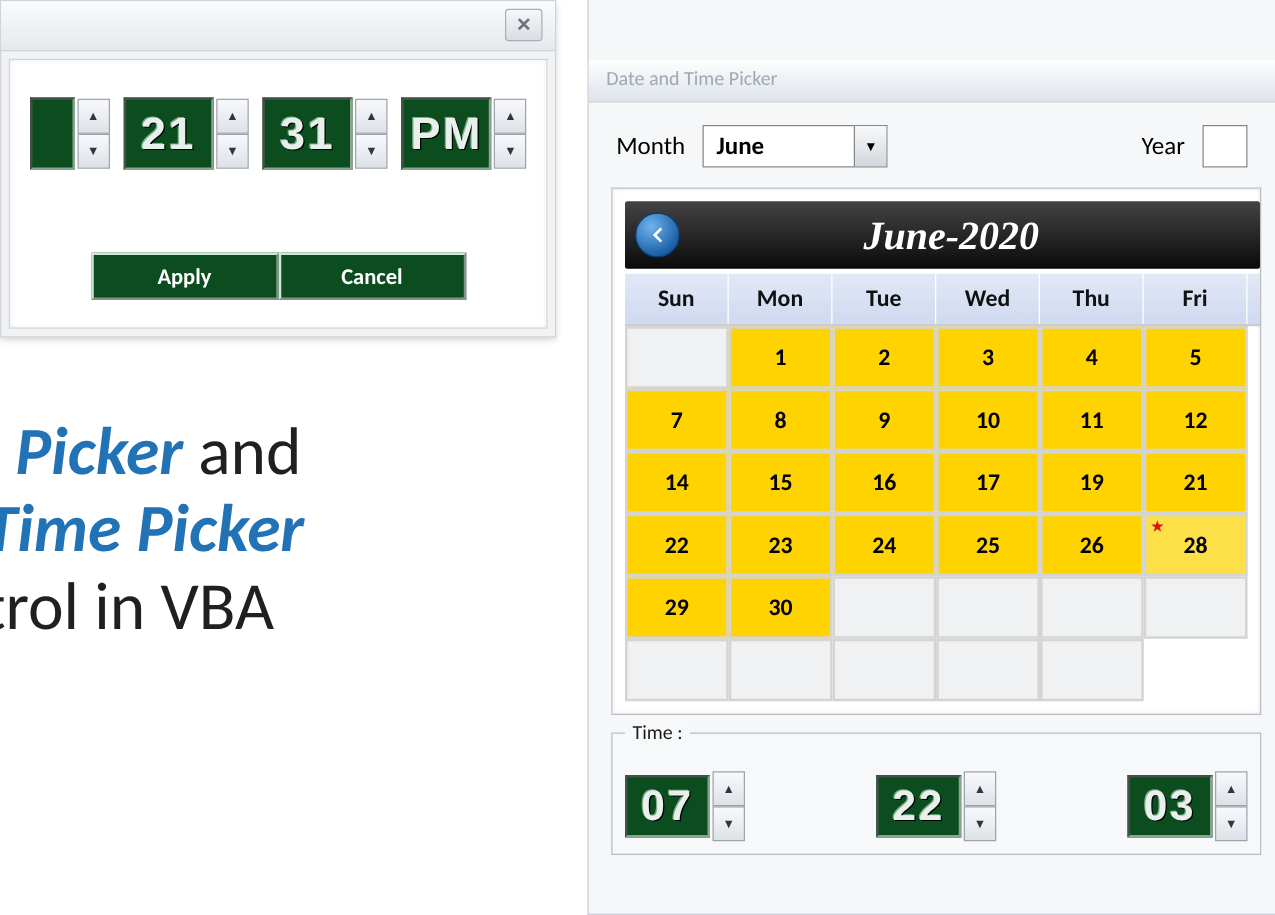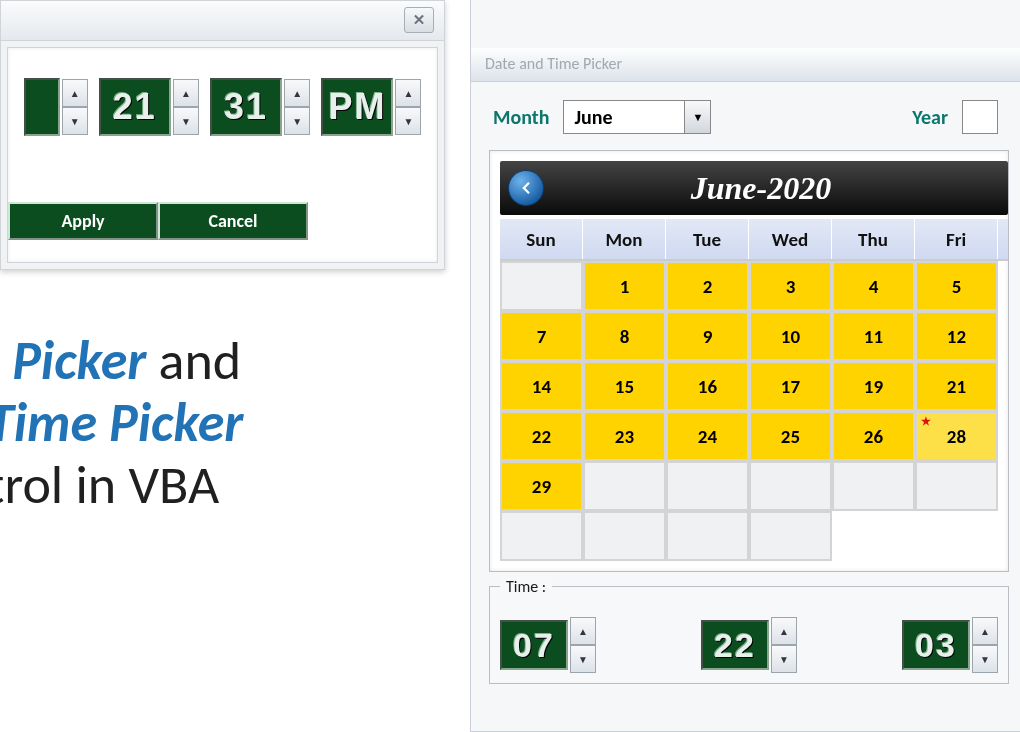--- a/index.html
+++ b/index.html
@@ -73,21 +73,21 @@
     width: 26px; height: 28px;
     background: linear-gradient(#f8f9fb,#dde2e8);
     border: 1px solid #9ca4ac;
     font-size: 10px;
     cursor: pointer;
     color: #30363c;
     padding: 0;
   }
   .action-row {
     position: absolute; bottom: 22px; left: 0; right: 0;
-    display: flex; justify-content: flex-start;
+    display: flex; justify-content: center;
   }
   .action-row button {
     width: 150px; height: 38px;
     background: #0b4d1f;
     color: #fff;
     border: 2px outset #cfe7d6;
     font-size: 18px; font-weight: 700;
     cursor: pointer;
     font-family: inherit;
   }
@@ -118,21 +118,21 @@
     border-bottom: 1px solid #cbd1d7;
     padding: 6px 14px;
     color: #a0a8b0; font-size: 16px; margin-top: 48px;
   }
   .selector-row {
     display: flex; align-items: center;
     padding: 18px 22px 12px;
     gap: 14px;
   }
   .selector-row label {
-    font-size: 20px; font-weight: 700; color: #0f766e;
+    font-size: 20px; font-weight: 400; color: #000000;
   }
   .combobox {
     flex: 0 0 148px;
     height: 34px;
     background: #fff; border: 1px solid #888;
     display: flex; align-items: center;
     padding-left: 10px;
     font-size: 20px; font-weight: 700;
     position: relative;
     cursor: pointer;
@@ -340,20 +340,21 @@
         <div class="day-cell active">17</div>
         <div class="day-cell active">19</div>
         <div class="day-cell active">21</div>
         <div class="day-cell active">22</div>
         <div class="day-cell active">23</div>
         <div class="day-cell active">24</div>
         <div class="day-cell active">25</div>
         <div class="day-cell active">26</div>
         <div class="day-cell today">28</div>
         <div class="day-cell active">29</div>
+        <div class="day-cell active">30</div>
         <div class="day-cell dim"></div>
         <div class="day-cell dim"></div>
         <div class="day-cell dim"></div>
         <div class="day-cell dim"></div>
         <div class="day-cell dim"></div>
         <div class="day-cell dim"></div>
         <div class="day-cell dim"></div>
         <div class="day-cell dim"></div>
         <div class="day-cell dim"></div>
       </div>

